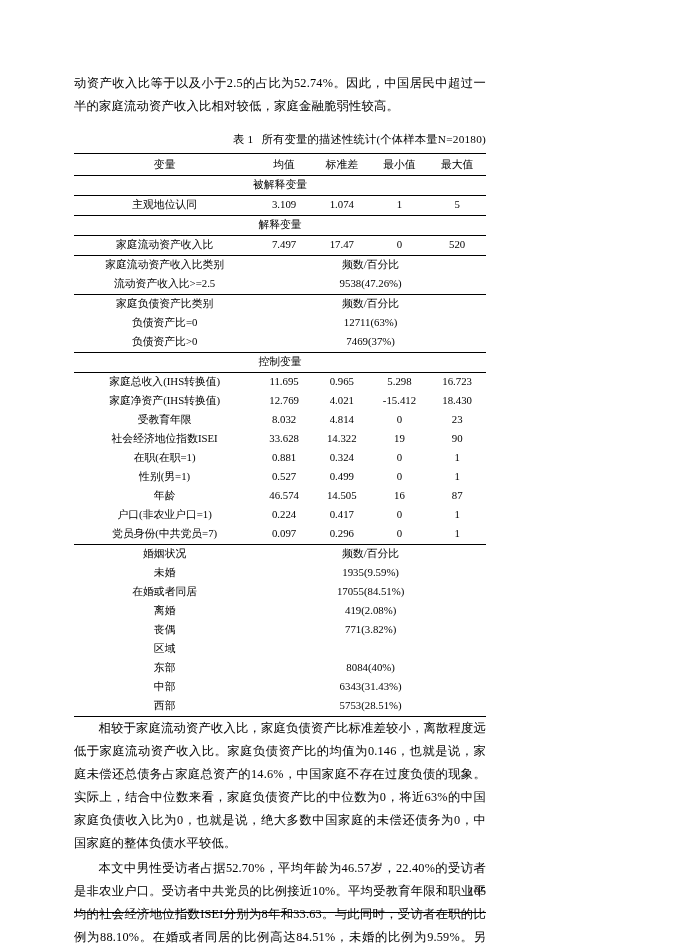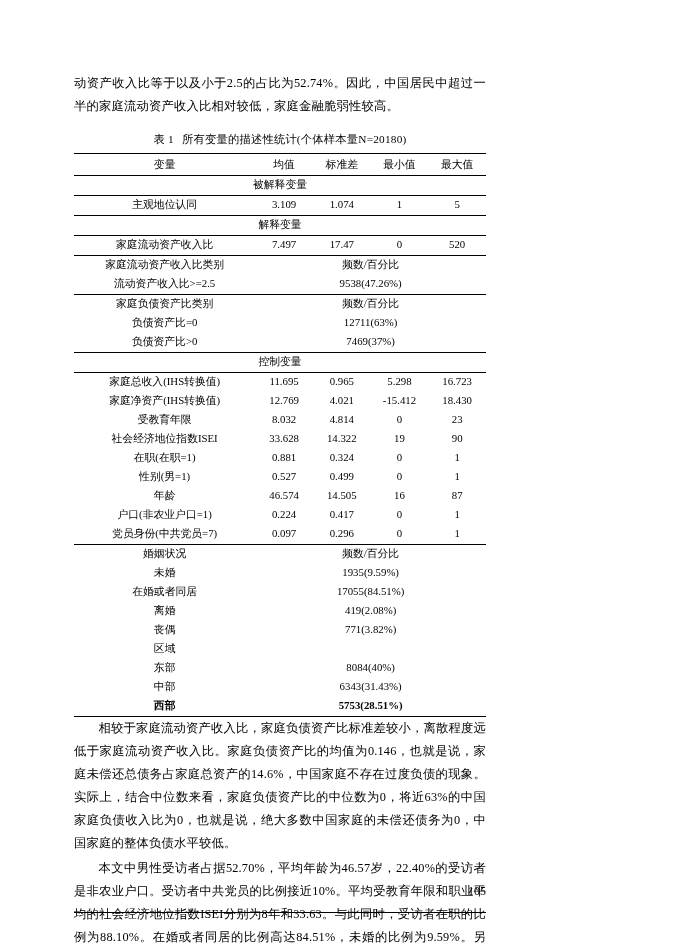--- a/index.html
+++ b/index.html
@@ -26,21 +26,21 @@
     line-height: 23px;
     margin: 0 0 2px 0;
     text-align: justify;
     text-justify: inter-ideograph;
     letter-spacing: 0.2px;
   }
   p.indent {
     text-indent: 2em;
   }
   .table-caption {
-    text-align: center;
+    text-align: right;
     font-size: 11.3px;
     margin: 14px 0 6px 0;
     letter-spacing: 0.2px;
   }
   .table-caption .cap-num {
     margin-right: 8px;
   }
   table.stats {
     border-collapse: collapse;
     width: 100%;
@@ -53,21 +53,20 @@
     font-weight: normal;
   }
   table.stats thead th {
     border-top: 1.3px solid #000;
     border-bottom: 0.8px solid #000;
     padding: 3.5px 2px;
     margin-top: 32px;
   }
   table.stats tbody tr.last td {
     border-bottom: 1.3px solid #000;
-    font-weight: bold;
   }
   tr.section-head td {
     border-bottom: 0.7px solid #000;
   }
   tr.section-top td {
     border-top: 0.7px solid #000;
   }
   td.col-var { width: 44%; }
   td.col-num { width: 14%; }
   .freq-span {

